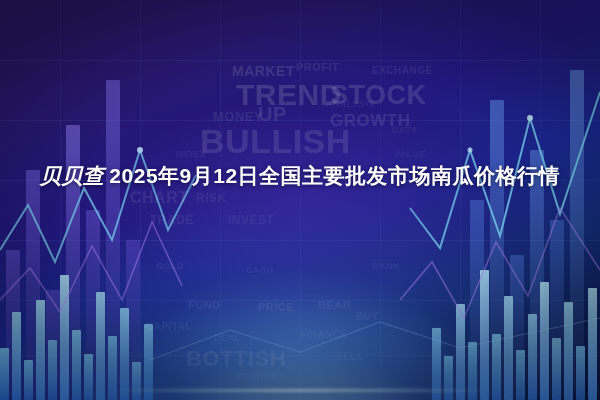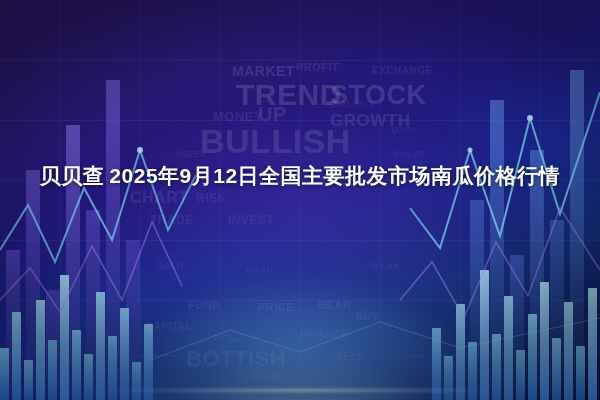--- a/index.html
+++ b/index.html
@@ -61,21 +61,21 @@
     text-align:center;
     color:#ffffff;
     font-size:21px;
     font-weight:bold;
     line-height:36px;
     letter-spacing:0.5px;
     text-shadow:0 1px 4px rgba(0,0,0,0.55);
     padding:0 22px;
     box-sizing:border-box;
   }
-  .headline .brand{margin-right:5px;}
+  .headline .brand{margin-right:5px;font-style:italic;}
 </style>
 </head>
 <body>
 
 <div id="stage">
 
   <div>
     <div class="grid-h" style="top:60px;"></div>
     <div class="grid-h" style="top:120px;"></div>
     <div class="grid-h" style="top:180px;"></div>

